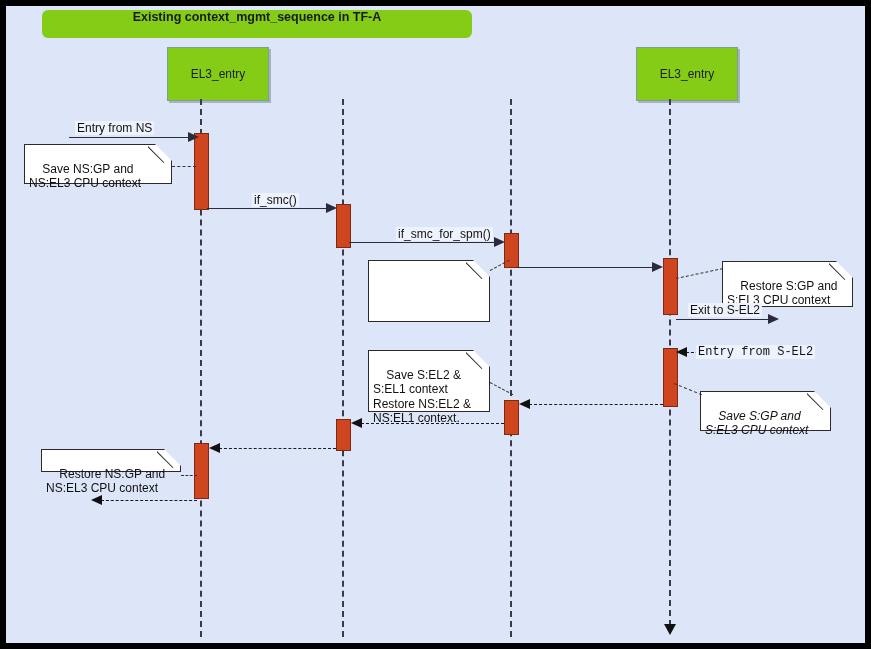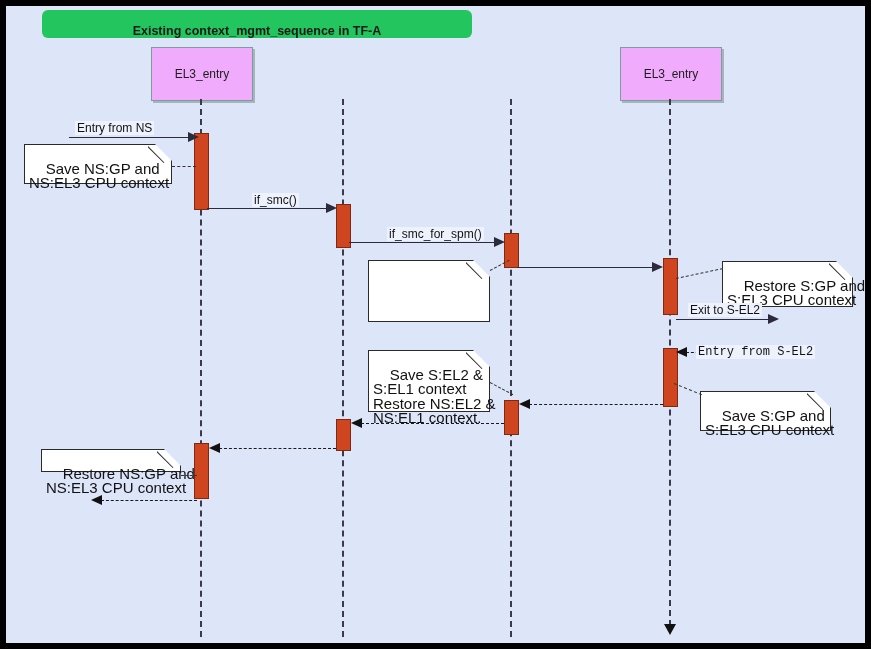--- a/index.html
+++ b/index.html
@@ -21,41 +21,42 @@
     height: 637px;
     background: #dde5f9;
     overflow: hidden;
   }
   .title-banner {
     position: absolute;
     left: 36px;
     top: 4px;
     width: 430px;
     height: 28px;
-    background: #22c55e;
+    background: #84cc16;
     border-radius: 6px;
     display: flex;
-    align-items: flex-end;
+    align-items: flex-start;
     justify-content: center;
     font-size: 12.5px;
     font-weight: bold;
     color: #1a1a1a;
   }
   .lifeline-head {
     position: absolute;
     width: 100px;
     height: 52px;
-    background: #f0abfc;
+    background: #84cc16;
     border: 1px solid #7d9c9c;
     box-shadow: 2px 2px 0 rgba(120,140,140,0.55);
     display: flex;
     align-items: center;
     justify-content: center;
     font-size: 12px;
     color: #1d1d1d;
+    margin-left: 16px;
   }
   .lifeline-line {
     position: absolute;
     width: 0;
     border-left: 2px dashed #3a3a4a;
   }
   .lifeline-endarrow {
     position: absolute;
     width: 0;
     height: 0;
@@ -96,21 +97,21 @@
     font-size: 12px;
     color: #111;
     background: #eef2fc;
     padding: 0 2px;
     white-space: nowrap;
   }
   .note {
     position: absolute;
     background: #ffffff;
     border: 1px solid #2a2a2a;
-    font-size: 15px;
+    font-size: 12px;
     line-height: 14.5px;
     color: #111;
     padding: 2px 4px 3px 4px;
     box-sizing: border-box;
     white-space: pre;
   }
   .note-fold {
     position: absolute;
     right: -1px;
     top: -1px;
@@ -187,21 +188,21 @@
     <div class="note-fold-edge"></div>
   </div>
   <div class="note-link" style="left:166px; top:160px; width:24px;"></div>
 
   <div class="msg-line" style="left:201px; top:202px; width:122px;"></div>
   <div class="arrow-right" style="left:320px; top:197px;"></div>
   <div class="msg-label" style="left:246px; top:187px;">if_smc()</div>
 
   <div class="msg-line" style="left:343px; top:236px; width:147px;"></div>
   <div class="arrow-right" style="left:488px; top:231px;"></div>
-  <div class="msg-label" style="left:381px; top:221px;">if_smc_for_spm()</div>
+  <div class="msg-label" style="left:390px; top:221px;">if_smc_for_spm()</div>
 
   <div class="note" style="left:362px; top:254px; width:122px; height:62px;">
     <div class="note-fold"></div>
     <div class="note-fold-edge"></div>
   </div>
   <div class="note-link" style="left:484px; top:264px; width:22px; transform:rotate(-28deg);"></div>
 
   <div class="msg-line" style="left:511px; top:261px; width:138px;"></div>
   <div class="arrow-right" style="left:646px; top:256px;"></div>
 
@@ -224,21 +225,21 @@
   <div class="note" style="left:362px; top:344px; width:122px; height:62px;">
     <span>Save S:EL2 &amp;
 S:EL1 context
 Restore NS:EL2 &amp;
 NS:EL1 context.</span>
     <div class="note-fold"></div>
     <div class="note-fold-edge"></div>
   </div>
   <div class="note-link" style="left:484px; top:376px; width:26px; transform:rotate(28deg);"></div>
 
-  <div class="note" style="left:694px; top:385px; width:131px; height:40px;">
+  <div class="note" style="left:694px; top:385px; width:131px; height:40px;font-style:italic;">
     <span>Save S:GP and
 S:EL3 CPU context</span>
     <div class="note-fold"></div>
     <div class="note-fold-edge"></div>
   </div>
   <div class="note-link" style="left:668px; top:377px; width:30px; transform:rotate(22deg);"></div>
 
   <div class="msg-line dashed" style="left:523px; top:398px; width:134px;"></div>
   <div class="arrow-left" style="left:513px; top:393px;"></div>
 

